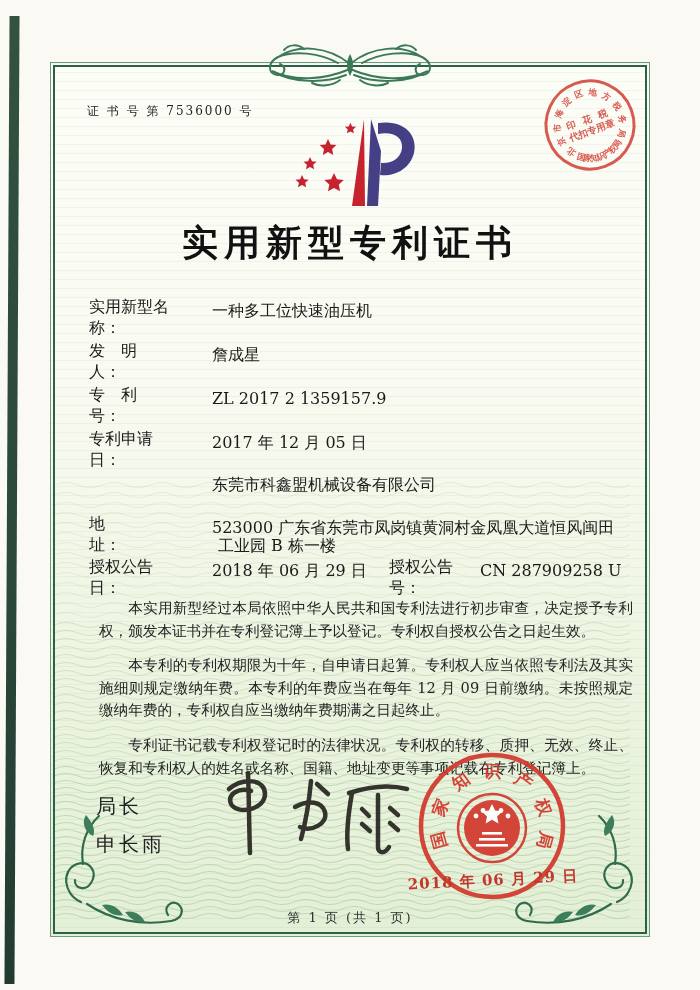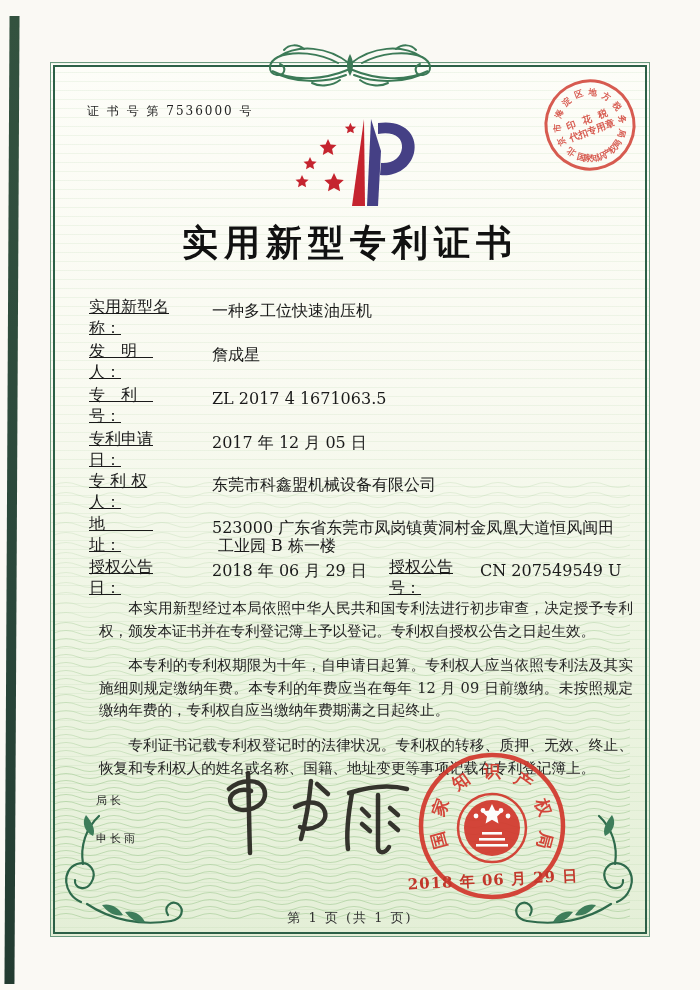--- a/index.html
+++ b/index.html
@@ -24,30 +24,30 @@
   .certificate-frame::after{
     content:"";position:absolute;inset:2px;border:2px solid #2c6047;pointer-events:none;
   }
   .abs{position:absolute;}
   .cert-number{left:36px;top:40px;font-size:12px;letter-spacing:2px;color:#222;}
   .cert-title{
     left:0;top:144px;width:100%;text-align:center;
     font-size:36px;font-weight:bold;letter-spacing:6px;color:#111;margin-top:12px;
   }
   .field-row{left:38px;width:560px;height:24px;font-size:16px;}
-  .lbl{display:inline-block;width:88px;color:#1a1a1a;vertical-align:top;text-decoration:underline;}
+  .lbl{display:inline-block;width:88px;color:#1a1a1a;vertical-align:top;}
   .val{position:absolute;left:123px;top:4px;white-space:nowrap;color:#1a1a1a;}
   .val2{position:absolute;left:129px;top:22px;white-space:nowrap;color:#1a1a1a;}
   .pair2{position:absolute;left:300px;top:0;}
   .body-text{
     left:36px;top:522px;width:558px;
     font-size:14.6px;line-height:22.6px;text-align:justify;color:#242424;
   }
   .body-text p{margin:12px;text-indent:2em;}
-  .signer{left:45px;font-size:11px;letter-spacing:3px;color:#222;text-align:center;}
+  .signer{left:45px;font-size:20px;letter-spacing:3px;color:#222;text-align:center;}
   .signer-title{top:730px;}
   .signer-name{top:768px;}
   .signature-svg{left:140px;top:698px;}
   .seal-svg{left:361px;top:683px;}
   .seal-date{
     left:352px;top:808px;width:180px;text-align:center;
     font-size:15px;color:#c2372b;letter-spacing:1px;transform:rotate(-3deg);
     font-weight:bold;
   }
   .page-footer{left:0;top:846px;width:100%;text-align:center;font-size:13px;letter-spacing:2px;color:#333;}
@@ -157,40 +157,39 @@
     <div class="abs field-row" style="top:234px">
       <span class="lbl">实用新型名称：</span>
       <span class="val">一种多工位快速油压机</span>
     </div>
     <div class="abs field-row" style="top:278px">
       <span class="lbl">发　明　人：</span>
       <span class="val">詹成星</span>
     </div>
     <div class="abs field-row" style="top:322px">
       <span class="lbl">专　利　号：</span>
-      <span class="val">ZL 2017 4 1671063.5</span>
+      <span class="val">ZL 2017 2 1359157.9</span>
     </div>
     <div class="abs field-row" style="top:366px">
       <span class="lbl">专利申请日：</span>
       <span class="val">2017 年 12 月 05 日</span>
     </div>
     <div class="abs field-row" style="top:408px">
-      <span class="lbl">专 利 权 人：</span>
       <span class="val">东莞市科鑫盟机械设备有限公司</span>
     </div>
     <div class="abs field-row" style="top:451px;height:46px">
       <span class="lbl">地　　　址：</span>
       <span class="val">523000 广东省东莞市凤岗镇黄洞村金凤凰大道恒风闽田</span>
       <span class="val2">工业园 B 栋一楼</span>
     </div>
     <div class="abs field-row" style="top:494px">
       <span class="lbl">授权公告日：</span>
       <span class="val">2018 年 06 月 29 日</span>
       <span class="lbl pair2">授权公告号：</span>
-      <span class="val" style="left:391px">CN 207549549 U</span>
+      <span class="val" style="left:391px">CN 287909258 U</span>
     </div>
 
     <div class="abs body-text">
       <p>本实用新型经过本局依照中华人民共和国专利法进行初步审查，决定授予专利权，颁发本证书并在专利登记簿上予以登记。专利权自授权公告之日起生效。</p>
       <p>本专利的专利权期限为十年，自申请日起算。专利权人应当依照专利法及其实施细则规定缴纳年费。本专利的年费应当在每年 12 月 09 日前缴纳。未按照规定缴纳年费的，专利权自应当缴纳年费期满之日起终止。</p>
       <p>专利证书记载专利权登记时的法律状况。专利权的转移、质押、无效、终止、恢复和专利权人的姓名或名称、国籍、地址变更等事项记载在专利登记簿上。</p>
     </div>
 
     <div class="abs signer signer-title">局长</div>
     <div class="abs signer signer-name">申长雨</div>

